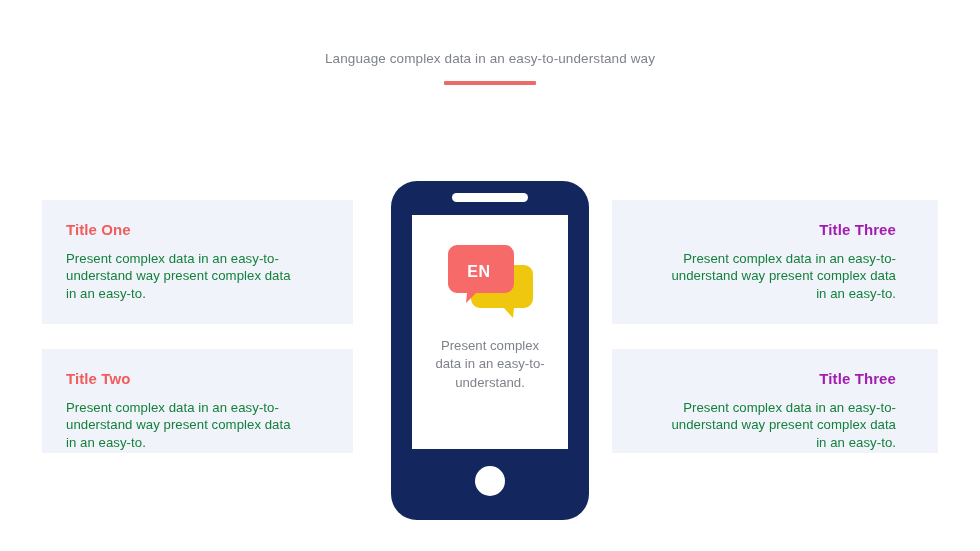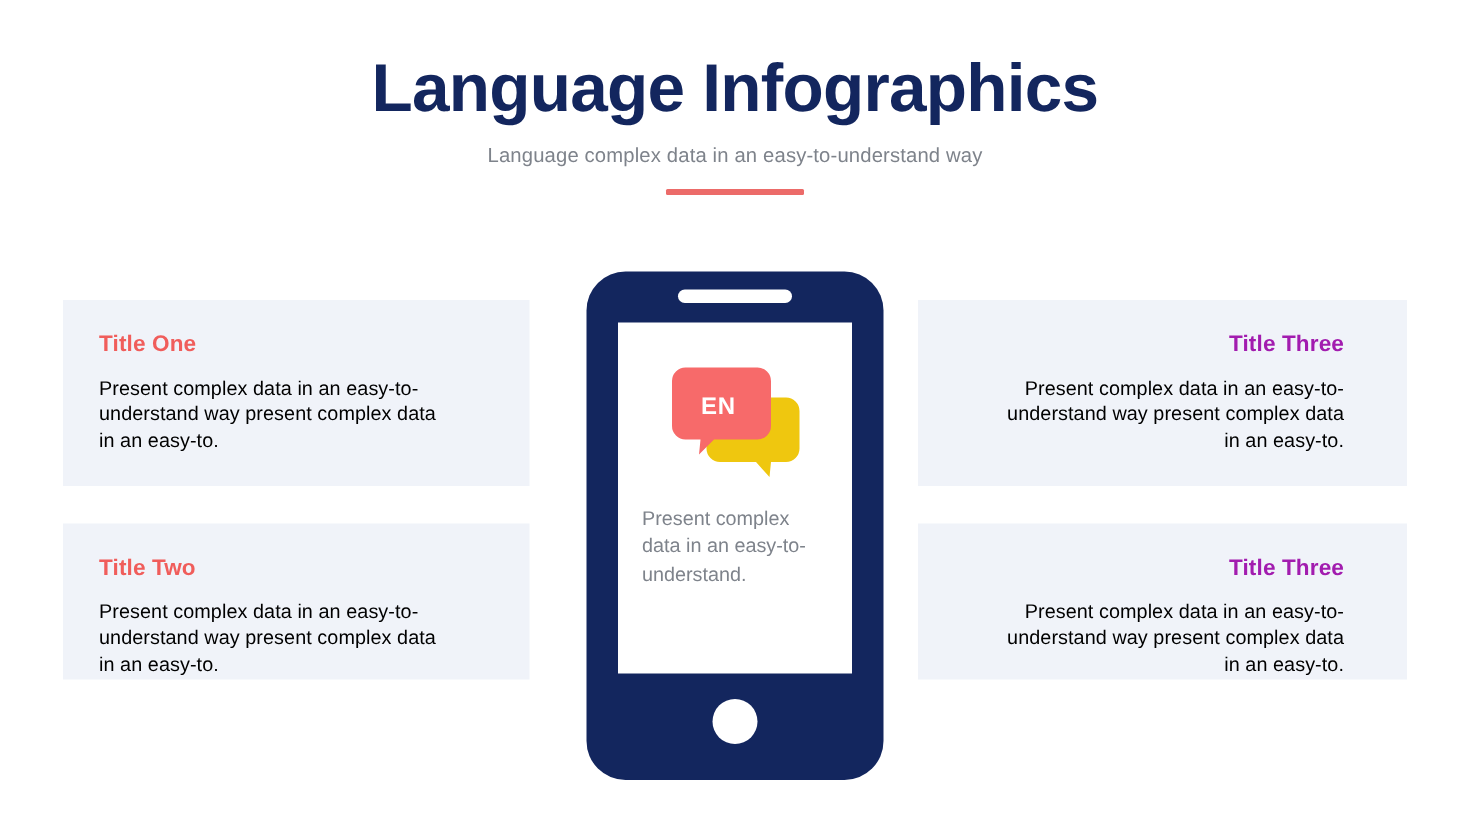--- a/index.html
+++ b/index.html
@@ -76,21 +76,21 @@
     margin: 0;
     letter-spacing: 0.1px;
   }
   .panel-title.coral  { color: #F05D5B; }
   .panel-title.yellow { color: #a21caf; }
 
   .panel-body {
     margin: 11px 0 0 0;
     font-size: 13.2px;
     line-height: 1.36;
-    color: #000000;
+    color: #15803d;
     letter-spacing: 0.05px;
   }
   .panel.left  .panel-body { max-width: 236px; }
   .panel.right .panel-body { max-width: 238px; margin-left: auto; }
 
   
   #phone {
     position: absolute;
     left: 391px;
     top: 181px;
@@ -152,32 +152,32 @@
     font-size: 16px;
     font-weight: bold;
     color: #ffffff;
     letter-spacing: 0.6px;
     pointer-events: none;
   }
 
   #phone-text {
     margin: 14px 0 3px 0;
     width: 124px;
+    text-align: center;
     font-size: 13.2px;
     line-height: 1.4;
     color: #7E838B;
   }
 </style>
 </head>
 <body>
 
 <div id="slide">
 
   <div id="header">
-    <h1 id="title">Language Infographics</h1>
     <p id="subtitle">Language complex data in an easy-to-understand way</p>
     <div id="accent-rule"></div>
   </div>
 
   <div class="panel left row1">
     <div class="panel-title coral">Title One</div>
     <p class="panel-body">Present complex data in an easy-to-understand way present complex data in an easy-to.</p>
   </div>
 
   <div class="panel left row2">

